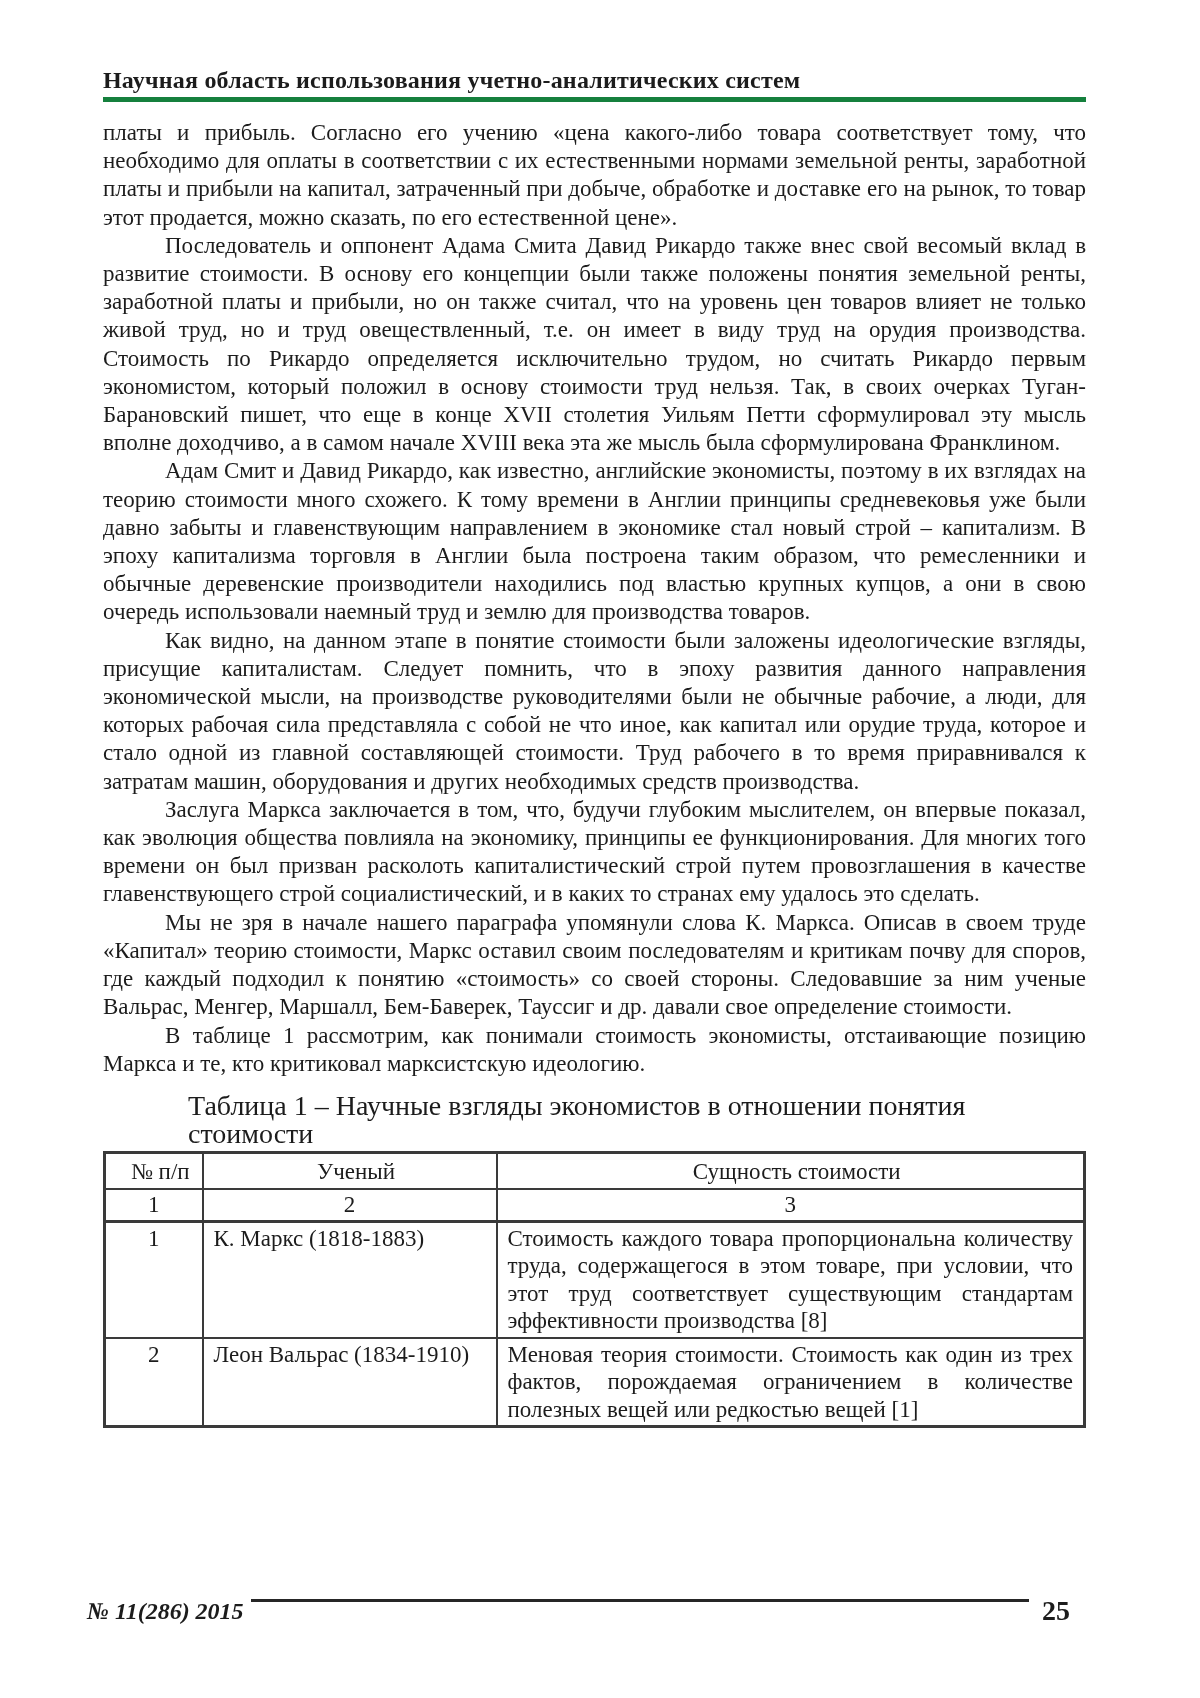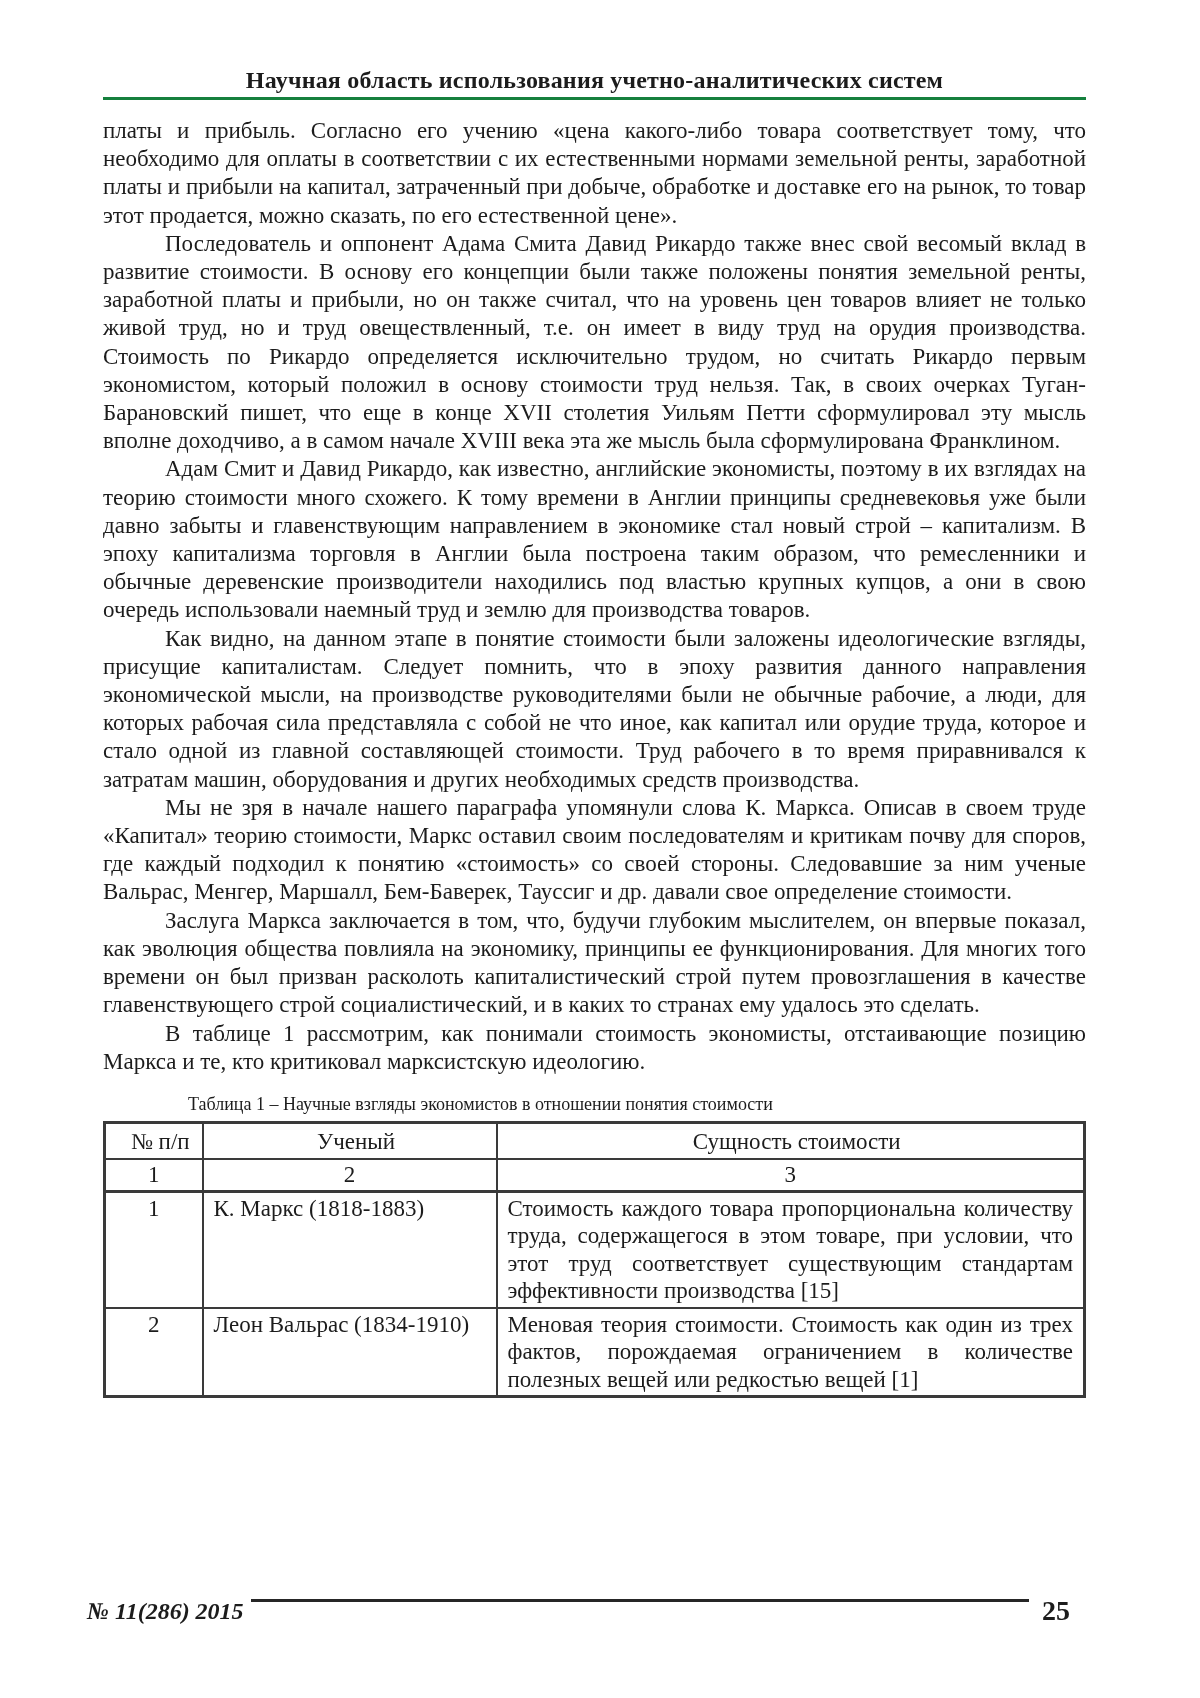--- a/index.html
+++ b/index.html
@@ -14,43 +14,43 @@
     overflow: hidden;
   }
   .content {
     position: absolute;
     left: 103px;
     top: 0;
     width: 983px;
   }
   .running-header {
     margin-top: 67px;
-    text-align: center;
+    text-align: left;
     font-weight: 700;
     font-size: 24px;
     line-height: 27px;
     padding-bottom: 3px;
-    border-bottom: 3px solid #15803d;
+    border-bottom: 5px solid #15803d;
     letter-spacing: 0.2px;
   }
   .body-text {
     margin-top: 17px;
     font-size: 23px;
     line-height: 28.2px;
     text-align: justify;
   }
   .body-text p {
     margin: 0;
     text-indent: 62px;
   }
   .body-text p.no-indent { text-indent: 0; font-family: Liberation Serif, serif; }
   .table-caption {
     margin-top: 14px;
     padding-left: 85px;
-    font-size: 18px;
+    font-size: 28px;
     line-height: 28px;
     font-family: Liberation Serif, serif;
   }
   table.sci-table {
     margin-top: 3px;
     width: 100%;
     border-collapse: collapse;
     border: 3px solid #3a3a3a;
     font-size: 23px;
   }
@@ -107,22 +107,22 @@
 
     <header class="running-header">
       <span>Научная область использования учетно-аналитических систем</span>
     </header>
 
     <main class="body-text">
       <p class="no-indent">платы и прибыль. Согласно его учению «цена какого-либо товара соответствует тому, что необходимо для оплаты в соответствии с их естественными нормами земельной ренты, заработной платы и прибыли на капитал, затраченный при добыче, обработке и доставке его на рынок, то товар этот продается, можно сказать, по его естественной цене».</p>
       <p>Последователь и оппонент Адама Смита Давид Рикардо также внес свой весомый вклад в развитие стоимости. В основу его концепции были также положены понятия земельной ренты, заработной платы и прибыли, но он также считал, что на уровень цен товаров влияет не только живой труд, но и труд овеществленный, т.е. он имеет в виду труд на орудия производства. Стоимость по Рикардо определяется исключительно трудом, но считать Рикардо первым экономистом, который положил в основу стоимости труд нельзя. Так, в своих очерках Туган-Барановский пишет, что еще в конце XVII столетия Уильям Петти сформулировал эту мысль вполне доходчиво, а в самом начале XVIII века эта же мысль была сформулирована Франклином.</p>
       <p>Адам Смит и Давид Рикардо, как известно, английские экономисты, поэтому в их взглядах на теорию стоимости много схожего. К тому времени в Англии принципы средневековья уже были давно забыты и главенствующим направлением в экономике стал новый строй – капитализм. В эпоху капитализма торговля в Англии была построена таким образом, что ремесленники и обычные деревенские производители находились под властью крупных купцов, а они в свою очередь использовали наемный труд и землю для производства товаров.</p>
       <p>Как видно, на данном этапе в понятие стоимости были заложены идеологические взгляды, присущие капиталистам. Следует помнить, что в эпоху развития данного направления экономической мысли, на производстве руководителями были не обычные рабочие, а люди, для которых рабочая сила представляла с собой не что иное, как капитал или орудие труда, которое и стало одной из главной составляющей стоимости. Труд рабочего в то время приравнивался к затратам машин, оборудования и других необходимых средств производства.</p>
+      <p>Заслуга Маркса заключается в том, что, будучи глубоким мыслителем, он впервые показал, как эволюция общества повлияла на экономику, принципы ее функционирования. Для многих того времени он был призван расколоть капиталистический строй путем провозглашения в качестве главенствующего строй социалистический, и в каких то странах ему удалось это сделать.</p>
       <p>Мы не зря в начале нашего параграфа упомянули слова К. Маркса. Описав в своем труде «Капитал» теорию стоимости, Маркс оставил своим последователям и критикам почву для споров, где каждый подходил к понятию «стоимость» со своей стороны. Следовавшие за ним ученые Вальрас, Менгер, Маршалл, Бем-Баверек, Тауссиг и др. давали свое определение стоимости.</p>
-      <p>Заслуга Маркса заключается в том, что, будучи глубоким мыслителем, он впервые показал, как эволюция общества повлияла на экономику, принципы ее функционирования. Для многих того времени он был призван расколоть капиталистический строй путем провозглашения в качестве главенствующего строй социалистический, и в каких то странах ему удалось это сделать.</p>
       <p>В таблице 1 рассмотрим, как понимали стоимость экономисты, отстаивающие позицию Маркса и те, кто критиковал марксистскую идеологию.</p>
     </main>
 
     <div class="table-caption">Таблица 1 – Научные взгляды экономистов в отношении понятия стоимости</div>
 
     <table class="sci-table">
       <colgroup>
         <col style="width:10%">
         <col style="width:30%">
         <col style="width:60%">
@@ -134,21 +134,21 @@
           <td>Сущность стоимости</td>
         </tr>
         <tr class="num-row">
           <td>1</td>
           <td>2</td>
           <td>3</td>
         </tr>
         <tr>
           <td class="center">1</td>
           <td>К. Маркс (1818-1883)</td>
-          <td class="justify">Стоимость каждого товара пропорциональна количеству труда, содержащегося в этом товаре, при условии, что этот труд соответствует существующим стандартам эффективности производства [15]</td>
+          <td class="justify">Стоимость каждого товара пропорциональна количеству труда, содержащегося в этом товаре, при условии, что этот труд соответствует существующим стандартам эффективности производства [8]</td>
         </tr>
         <tr>
           <td class="center">2</td>
           <td>Леон Вальрас (1834-1910)</td>
           <td class="justify">Меновая теория стоимости. Стоимость как один из трех фактов, порождаемая ограничением в количестве полезных вещей или редкостью вещей [1]</td>
         </tr>
       </tbody>
     </table>
 
   </div>

